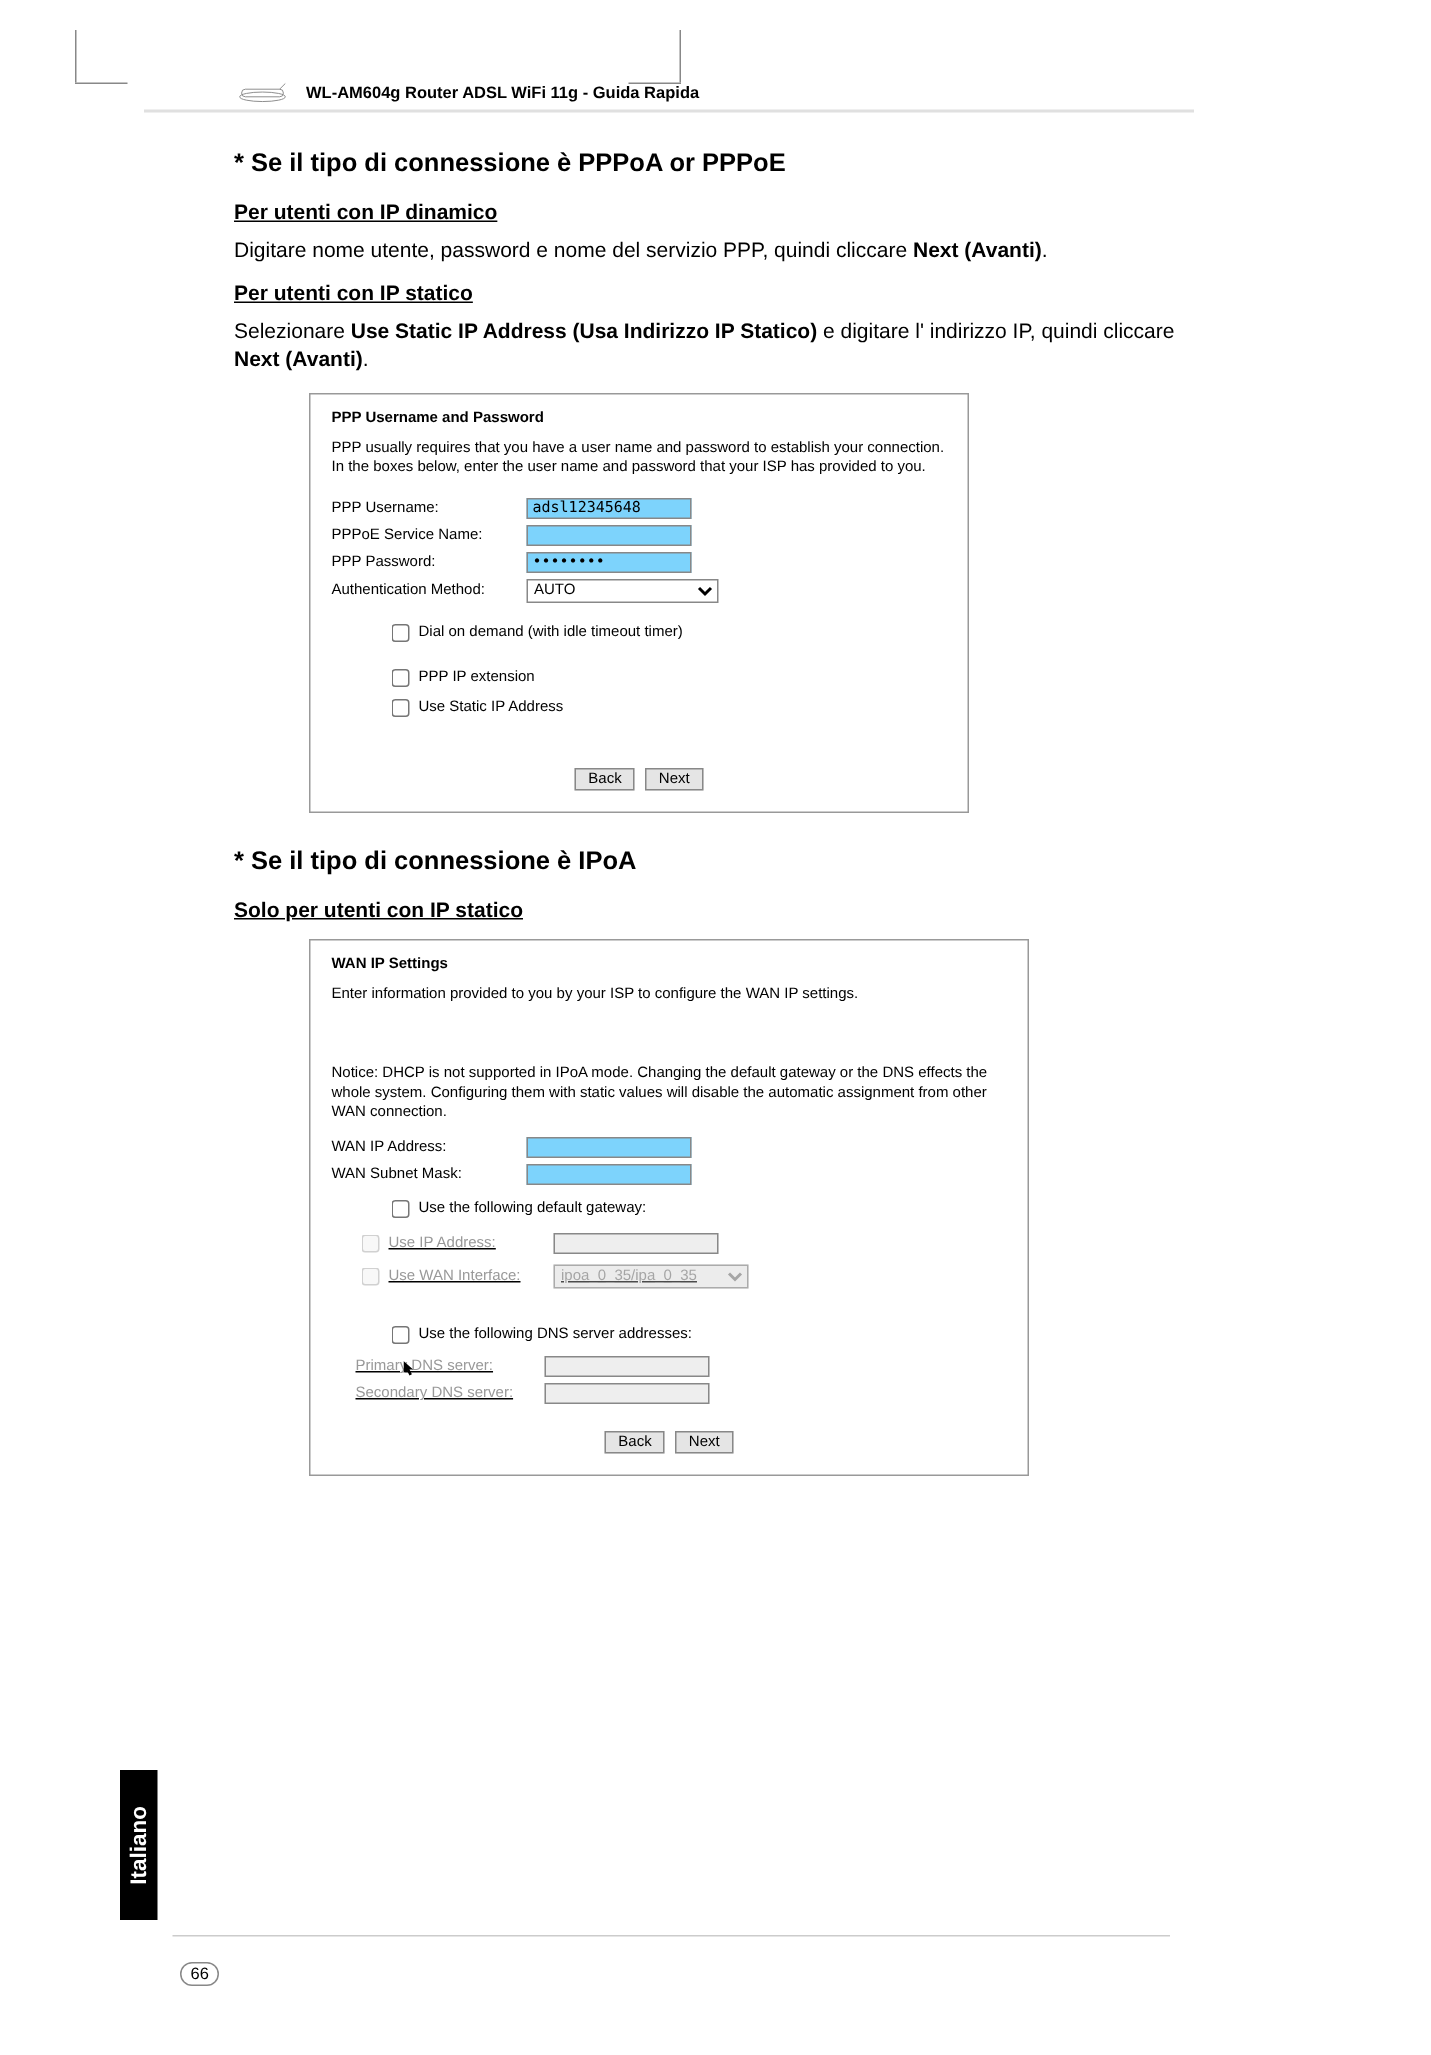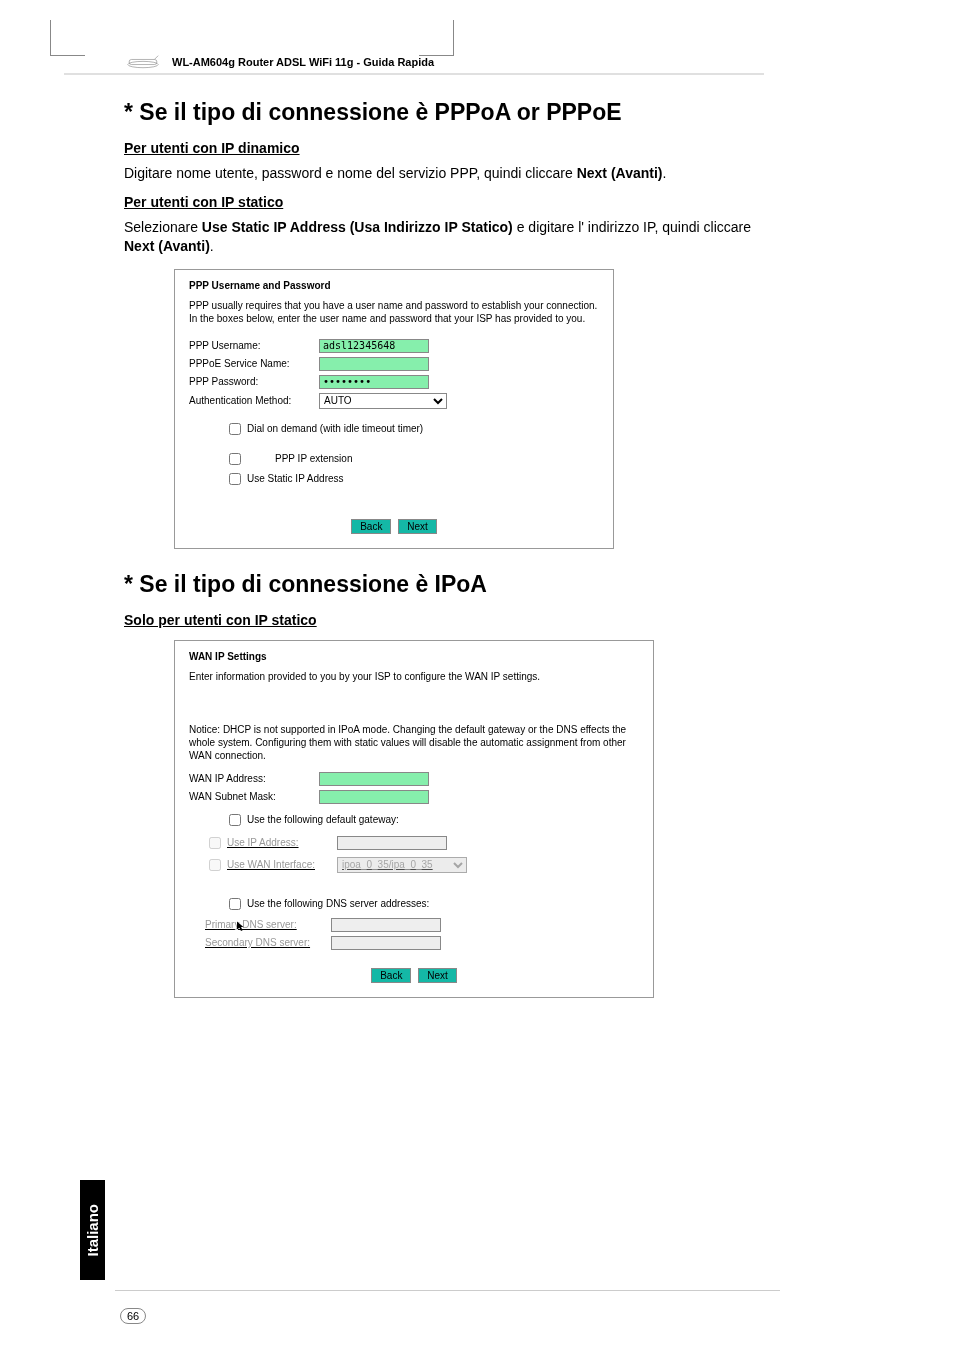--- a/index.html
+++ b/index.html
@@ -14,21 +14,21 @@
   }
   .crop-tl-v, .crop-tl-h, .crop-tr-v, .crop-tr-h { position: absolute; background: #888; }
   .crop-tl-v { top: 20px; left: 50px; width: 1px; height: 35px; }
   .crop-tl-h { top: 55px; left: 50px; width: 35px; height: 1px; }
   .crop-tr-v { top: 20px; right: 500px; width: 1px; height: 35px; }
   .crop-tr-h { top: 55px; right: 500px; width: 35px; height: 1px; }
 
   .page {
     position: absolute;
     top: 55px;
-    left: 64px;
+    left: 96px;
     width: 700px;
   }
   .header-row {
     display: flex;
     align-items: center;
     border-bottom: 2px solid #e0e0e0;
     padding-bottom: 4px;
     margin-bottom: 24px;
     padding-left: 60px;
   }
@@ -36,21 +36,21 @@
     width: 38px;
     height: 14px;
     margin-right: 10px;
     flex-shrink: 0;
   }
   .header-text {
     font-size: 11px;
     font-weight: bold;
   }
   .section-heading {
-    font-size: 23px;
+    font-size: 17px;
     font-weight: bold;
     margin: 14px 0 14px 60px;
   }
   .sub-heading {
     font-size: 14px;
     font-weight: bold;
     text-decoration: underline;
     margin: 10px 0 8px 60px;
   }
   .body-text {
@@ -88,21 +88,21 @@
   }
   .form-label {
     width: 130px;
     flex-shrink: 0;
   }
   .inp {
     font-family: monospace;
     font-size: 10px;
     padding: 1px 3px;
     border: 1px solid #888;
-    background: #86efac;
+    background: #7dd3fc;
     height: 14px;
     box-sizing: border-box;
     width: 110px;
   }
   .sel {
     font-size: 10px;
     border: 1px solid #888;
     background: #fff;
     height: 16px;
     width: 128px;
@@ -120,21 +120,21 @@
     height: 12px;
   }
   .btn-row {
     text-align: center;
     margin-top: 18px;
   }
   .btn {
     font-size: 10px;
     padding: 1px 8px;
     border: 1px solid #888;
-    background: #14b8a6;
+    background: #e5e5e5;
     margin: 0 2px;
     cursor: pointer;
   }
   .sidebar-tab {
     position: absolute;
     left: 80px;
     top: 1180px;
     width: 25px;
     height: 100px;
     background: #000;
@@ -217,21 +217,21 @@
     <div class="form-row">
       <span class="form-label">Authentication Method:</span>
       <select class="sel"><option>AUTO</option></select>
     </div>
 
     <div class="chk-row" style="margin-top:14px;">
       <input type="checkbox" style="">
       <span>Dial on demand (with idle timeout timer)</span>
     </div>
 
-    <div class="chk-row" style="margin-top:18px;gap:28px;">
+    <div class="chk-row" style="margin-top:18px;">
       <input type="checkbox" style="">
       <span>PPP IP extension</span>
     </div>
     <div class="chk-row">
       <input type="checkbox" style="">
       <span>Use Static IP Address</span>
     </div>
 
     <div class="btn-row" style="margin-top:34px;">
       <button class="btn">Back</button>

